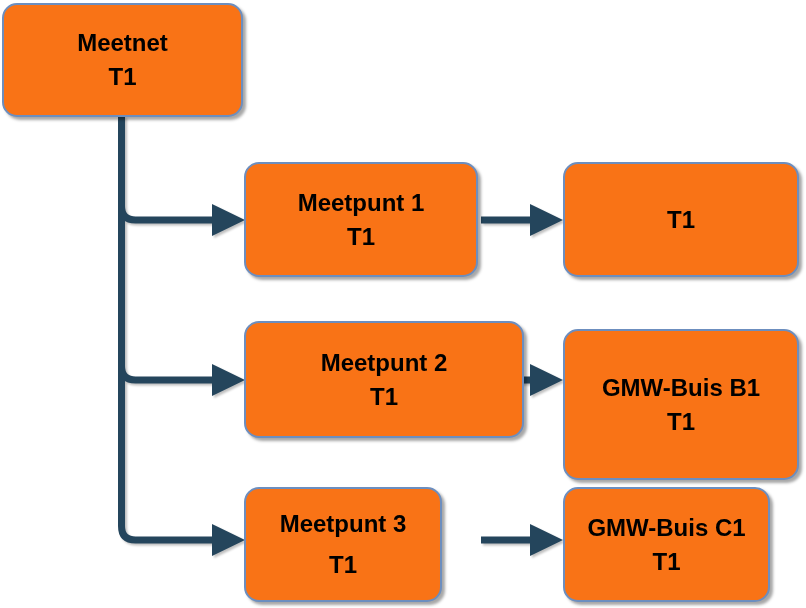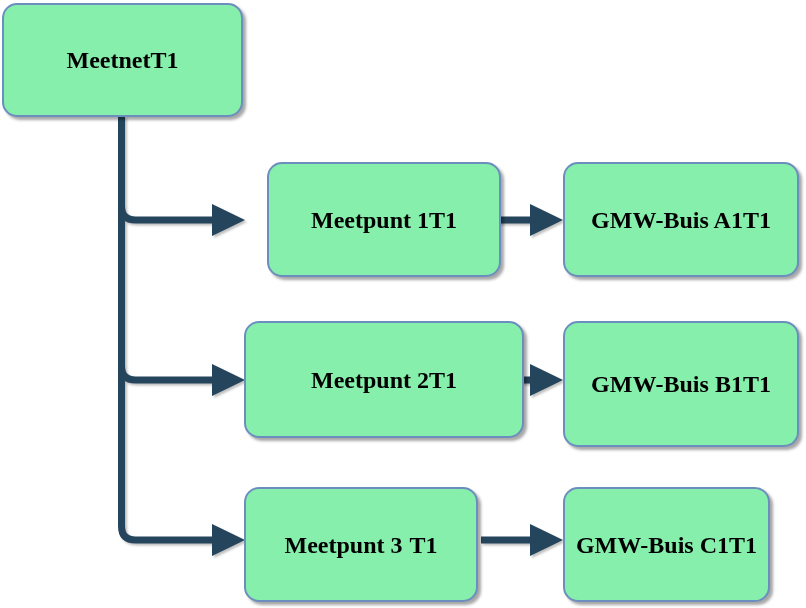--- a/index.html
+++ b/index.html
@@ -22,41 +22,40 @@
     stroke: #24455c;
     stroke-width: 7;
   }
   .edge-head {
     fill: #24455c;
     stroke: none;
   }
   .node {
     position: absolute;
     box-sizing: border-box;
-    background: #86efac;
+    background: #f97316;
     border: 2px solid #6c8ebf;
     border-radius: 15px;
     box-shadow: 3px 3px 3px rgba(0,0,0,0.35);
     display: flex;
-    flex-direction: row;
+    flex-direction: column;
     align-items: center;
     justify-content: center;
     text-align: center;
     font-weight: bold;
     font-size: 24px;
     line-height: 34px;
     color: #000000;
-    font-family: Liberation Serif, serif;
   }
   .node-meetnet   { left: 2px;   top: 3px;   width: 241px; height: 114px; }
-  .node-meetpunt1 { left: 244px; top: 162px; width: 234px; height: 115px; margin-left: 23px; }
+  .node-meetpunt1 { left: 244px; top: 162px; width: 234px; height: 115px; }
   .node-meetpunt2 { left: 244px; top: 321px; width: 280px; height: 117px; }
-  .node-meetpunt3 { left: 244px; top: 487px; width: 234px; height: 115px; gap: 7px; }
+  .node-meetpunt3 { left: 244px; top: 487px; width: 198px; height: 115px; gap: 7px; }
   .node-gmw-a1    { left: 563px; top: 162px; width: 236px; height: 115px; }
-  .node-gmw-b1    { left: 563px; top: 321px; width: 236px; height: 126px; }
+  .node-gmw-b1    { left: 563px; top: 329px; width: 236px; height: 151px; }
   .node-gmw-c1    { left: 563px; top: 487px; width: 207px; height: 115px; }
   .node-line { display: block; }
 </style>
 </head>
 <body>
 
 <div class="canvas">
 
   <svg class="edges" viewBox="0 0 806 608" xmlns="http://www.w3.org/2000/svg">
 
@@ -105,21 +104,20 @@
     <span class="node-line">Meetpunt 2</span>
     <span class="node-line">T1</span>
   </div>
 
   <div class="node node-meetpunt3">
     <span class="node-line">Meetpunt 3</span>
     <span class="node-line">T1</span>
   </div>
 
   <div class="node node-gmw-a1">
-    <span class="node-line">GMW-Buis A1</span>
     <span class="node-line">T1</span>
   </div>
 
   <div class="node node-gmw-b1">
     <span class="node-line">GMW-Buis B1</span>
     <span class="node-line">T1</span>
   </div>
 
   <div class="node node-gmw-c1">
     <span class="node-line">GMW-Buis C1</span>

